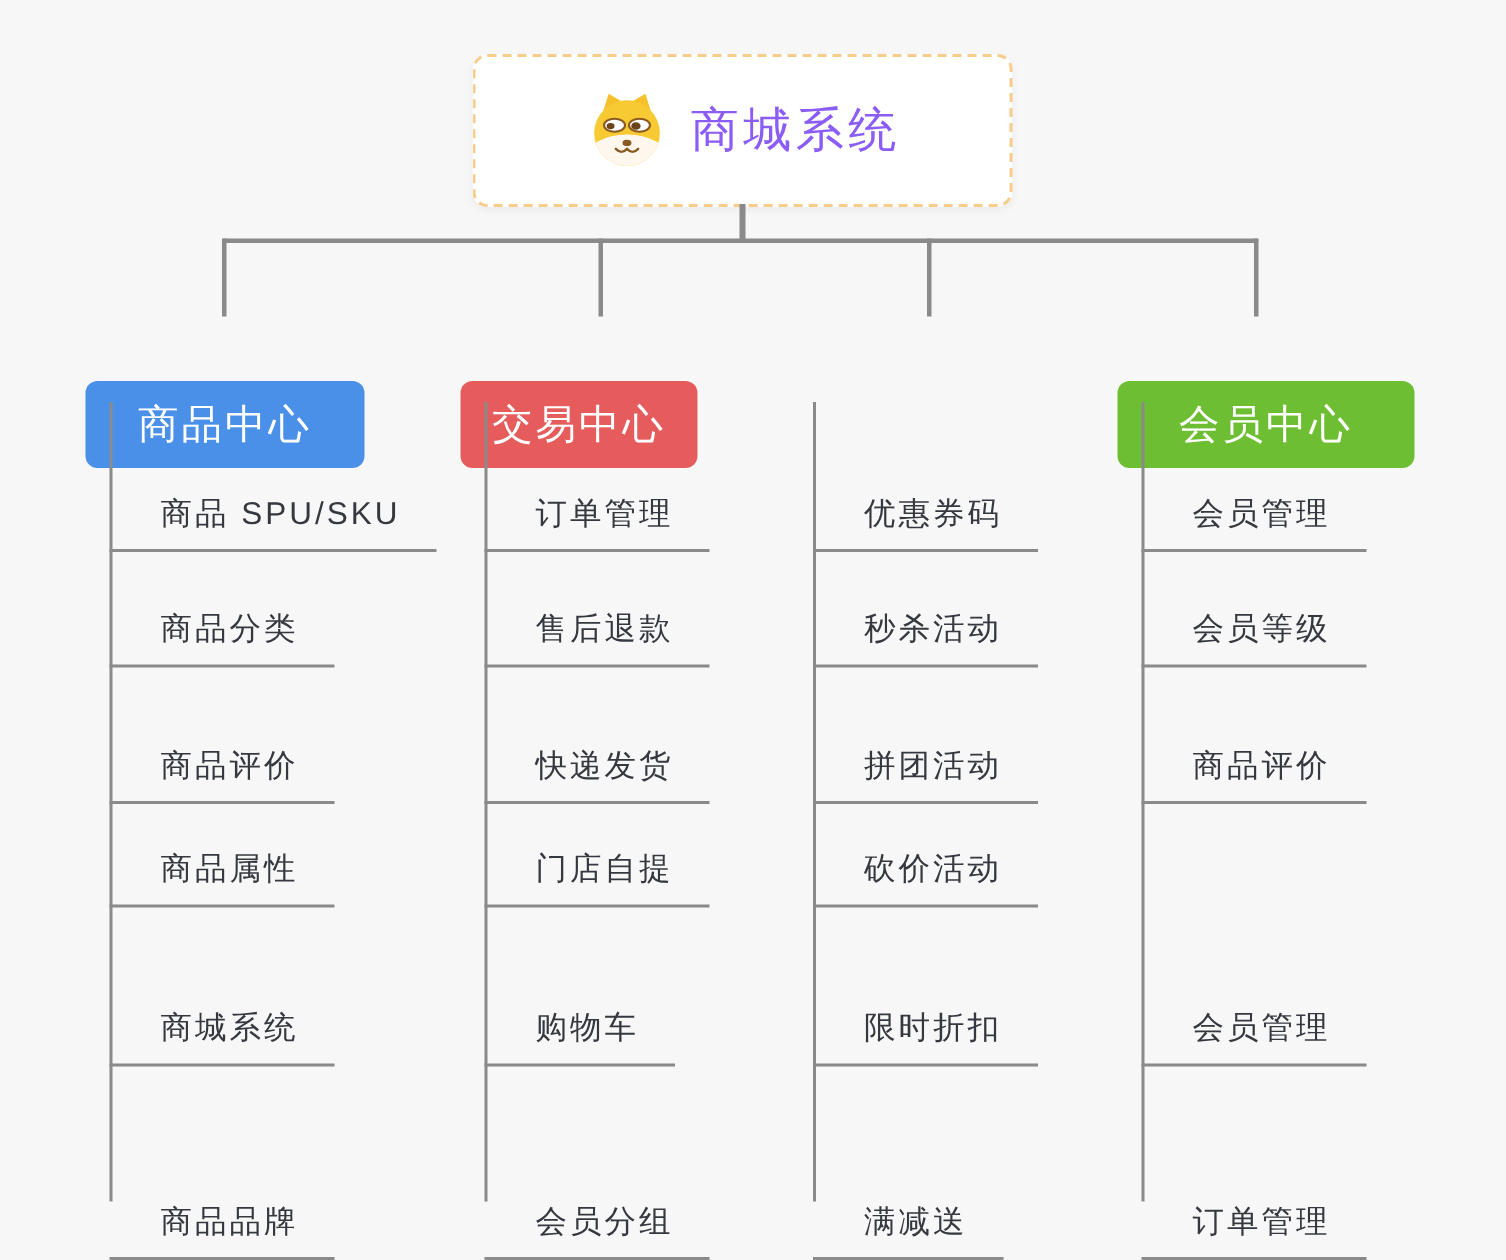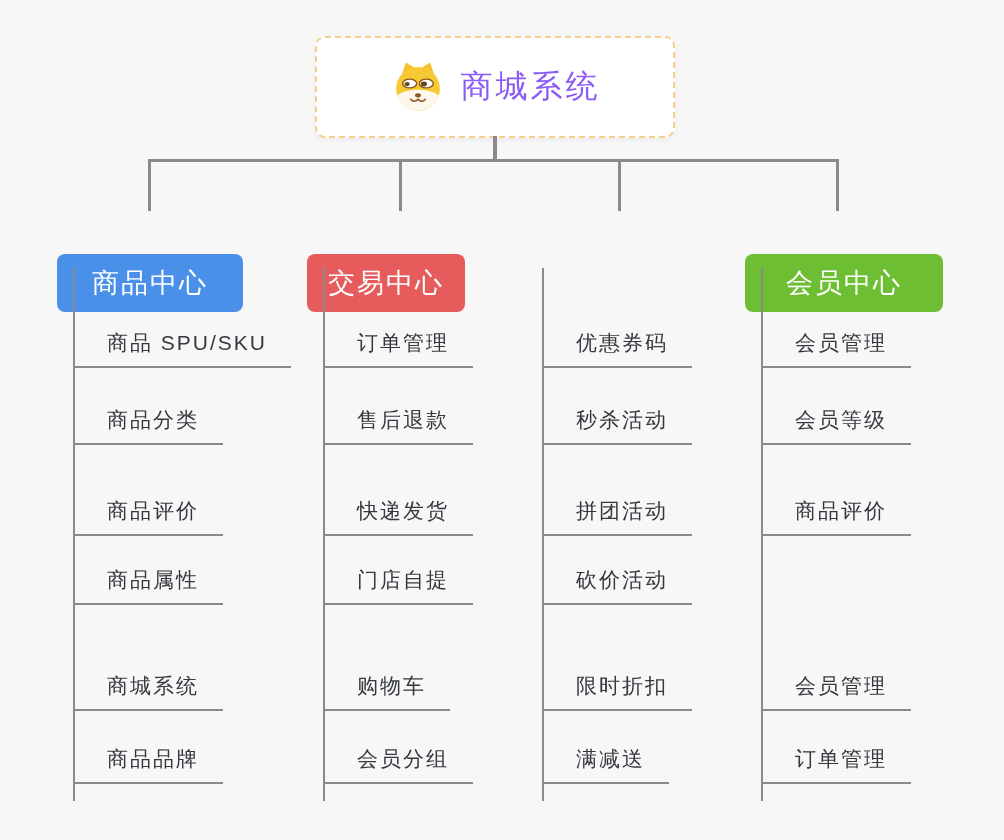--- a/index.html
+++ b/index.html
@@ -85,21 +85,21 @@
   }
   .c-1 { left: 73px; }
   .c-2 { left: 323px; }
   .c-3 { left: 542px; }
   .c-4 { left: 761px; }
   .r-0 { top: 328px; }
   .r-1 { top: 405px; }
   .r-2 { top: 496px; }
   .r-3 { top: 565px; }
   .r-4 { top: 671px; }
-  .r-5 { top: 744px; text-align: right; }
+  .r-5 { top: 800px; text-align: right; }
 </style>
 </head>
 <body>
 
 <div id="canvas">
 
   <div class="root-node">
     <svg width="56" height="56" viewBox="0 0 64 64">
       <path d="M13 20 L18 4 L30 11 Z" fill="#f4c02c"></path>
       <path d="M51 20 L46 4 L34 11 Z" fill="#f4c02c"></path>

